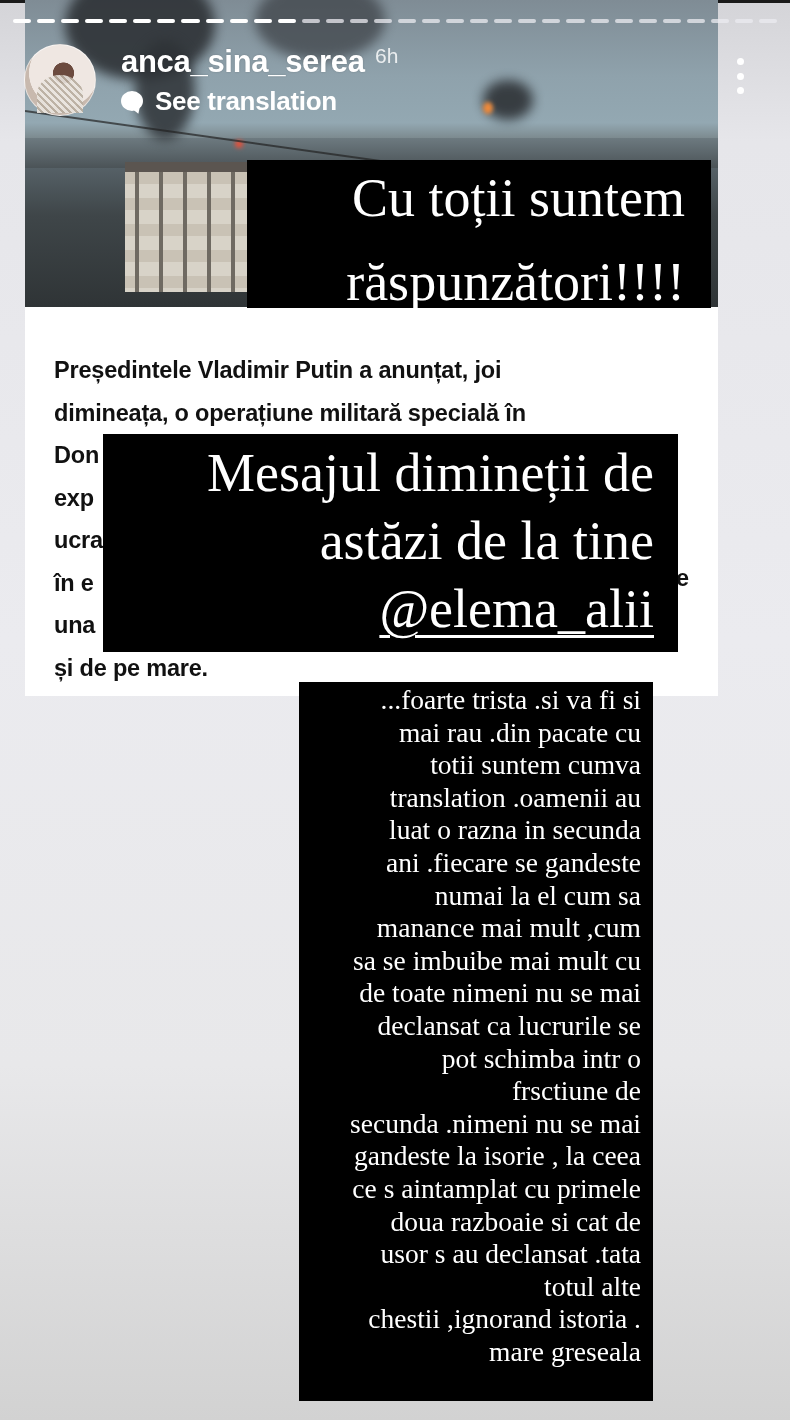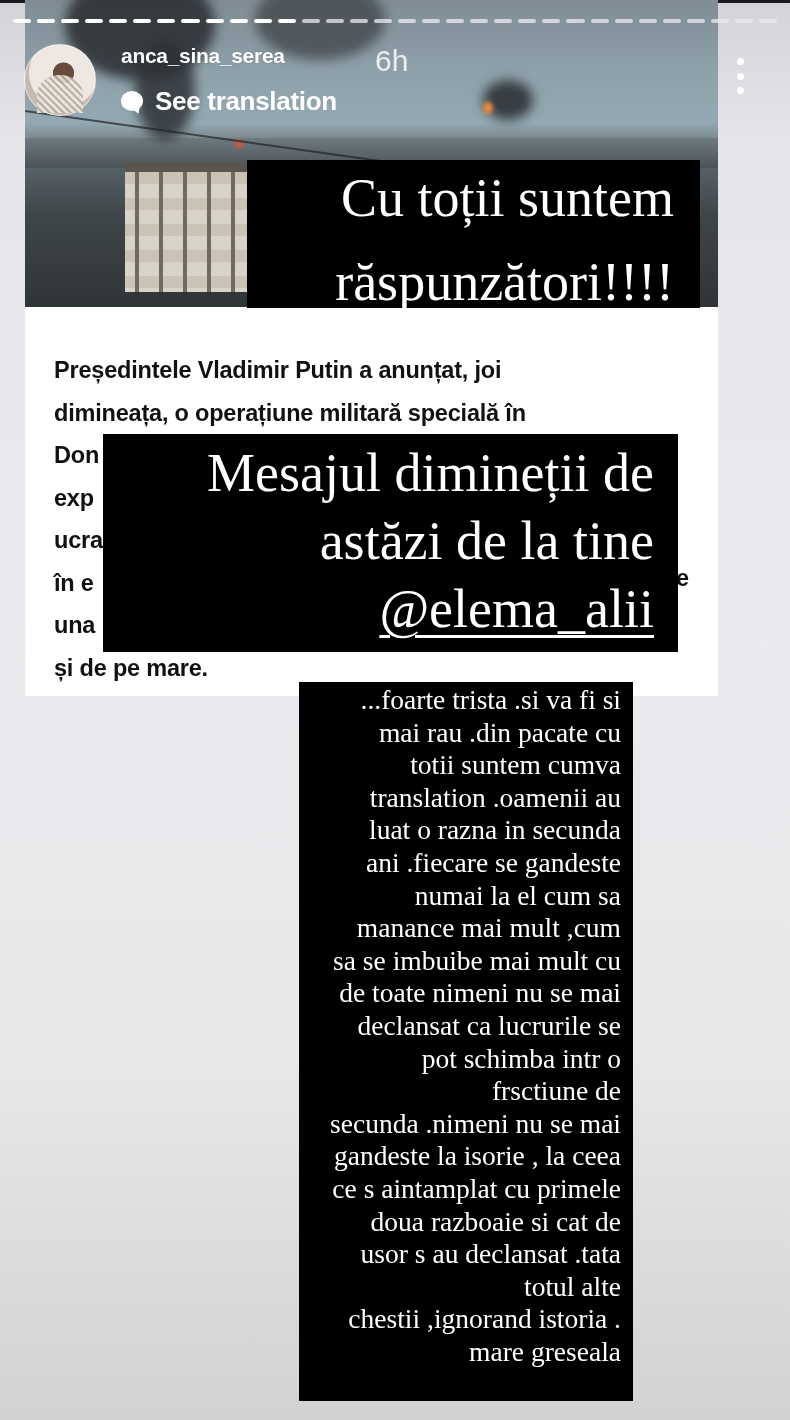--- a/index.html
+++ b/index.html
@@ -39,47 +39,47 @@
   .seg { flex: 1; height: 4px; margin: 0 3px; border-radius: 2px; background: rgba(235,235,240,.75); }
   .seg.done { background: #ffffff; }
 
   
   .avatar {
     position: absolute; left: 24px; top: 44px; width: 70px; height: 70px; border-radius: 50%;
     background: radial-gradient(circle at 55% 40%, #6b4a3e 0 18%, #efe7e2 19% 60%, #c8b9ae 61%);
     border: 1px solid rgba(255,255,255,.6);
   }
   .avatar .fig { position: absolute; left: 12px; top: 30px; width: 46px; height: 38px; border-radius: 50% 50% 0 0; background: repeating-linear-gradient(45deg,#e9e4de 0 3px,#b8ad9f 3px 5px); opacity: .9; }
-  .username { position: absolute; left: 121px; top: 44px; font-size: 21px; font-weight: bold; color: #ffffff; letter-spacing: -0.3px; text-shadow: 0 0 2px rgba(0,0,0,.2); }
-  .time { position: absolute; left: 375px; top: 44px; font-size: 30px; color: rgba(255,255,255,.82); }
+  .username { position: absolute; left: 121px; top: 44px; font-size: 31px; font-weight: bold; color: #ffffff; letter-spacing: -0.3px; text-shadow: 0 0 2px rgba(0,0,0,.2); }
+  .time { position: absolute; left: 375px; top: 44px; font-size: 21px; color: rgba(255,255,255,.82); }
   .translate { position: absolute; left: 121px; top: 86px; display: flex; align-items: center; gap: 12px; }
   .bubble { width: 22px; height: 22px; position: relative; }
   .bubble .c { position: absolute; left: 0; top: 0; width: 22px; height: 20px; border-radius: 50%; background: #fff; }
   .bubble .t { position: absolute; left: 11px; top: 15px; width: 0; height: 0; border-left: 5px solid transparent; border-right: 5px solid transparent; border-top: 8px solid #fff; transform: rotate(-20deg); }
   .translate-label { font-size: 26px; font-weight: bold; color: #fff; letter-spacing: -0.3px; }
   .more { position: absolute; left: 733px; top: 58px; width: 14px; height: 36px; display: flex; flex-direction: column; align-items: center; justify-content: space-between; }
   .more span { width: 7px; height: 7px; border-radius: 50%; background: #fff; display: block; }
 
   
   .card { position: absolute; left: 25px; top: 307px; width: 693px; height: 389px; background: #ffffff; }
   .article { position: absolute; left: 54px; top: 349px; width: 660px; font-size: 23.5px; font-weight: bold; color: #111; line-height: 42.5px; letter-spacing: -0.2px; }
   .article div { white-space: nowrap; }
   .stray-e { position: absolute; left: 676px; top: 565px; font-size: 23.5px; font-weight: bold; color: #111; }
 
   
   .sticker { position: absolute; background: #000; color: #fff; font-family: "Liberation Serif", "DejaVu Serif", serif; text-align: right; }
-  .st1 { left: 247px; top: 160px; width: 453px; height: 148px; }
+  .st1 { left: 247px; top: 160px; width: 453px; height: 148px; padding-left: 11px; }
   .st1 .ln { position: absolute; right: 26px; font-size: 54px; line-height: 64px; white-space: nowrap; }
   .st1 .l1 { top: 6px; } .st1 .l2 { top: 74px; margin-top: 16px; }
   .st2 { left: 103px; top: 434px; width: 575px; height: 218px; }
   .st2 .ln { position: absolute; right: 24px; font-size: 54px; line-height: 66px; white-space: nowrap; }
   .st2 .l1 { top: 6px; } .st2 .l2 { top: 74px; } .st2 .l3 { top: 142px; }
   .st2 .mention { text-decoration: underline; text-decoration-thickness: 3px; text-underline-offset: 8px; }
 
-  .st3 { left: 299px; top: 682px; width: 334px; height: 719px; }
+  .st3 { left: 299px; top: 682px; width: 334px; height: 719px; padding-left: 20px; }
   .st3 .body { position: absolute; right: 12px; top: 2px; width: 320px; font-size: 27.5px; line-height: 32.6px; text-align: right; }
   .st3 .body div { white-space: nowrap; }
 </style>
 </head>
 <body>
 
 <div class="top-edge"></div>
 
 <div class="photo">
   <div class="horizon"></div>

